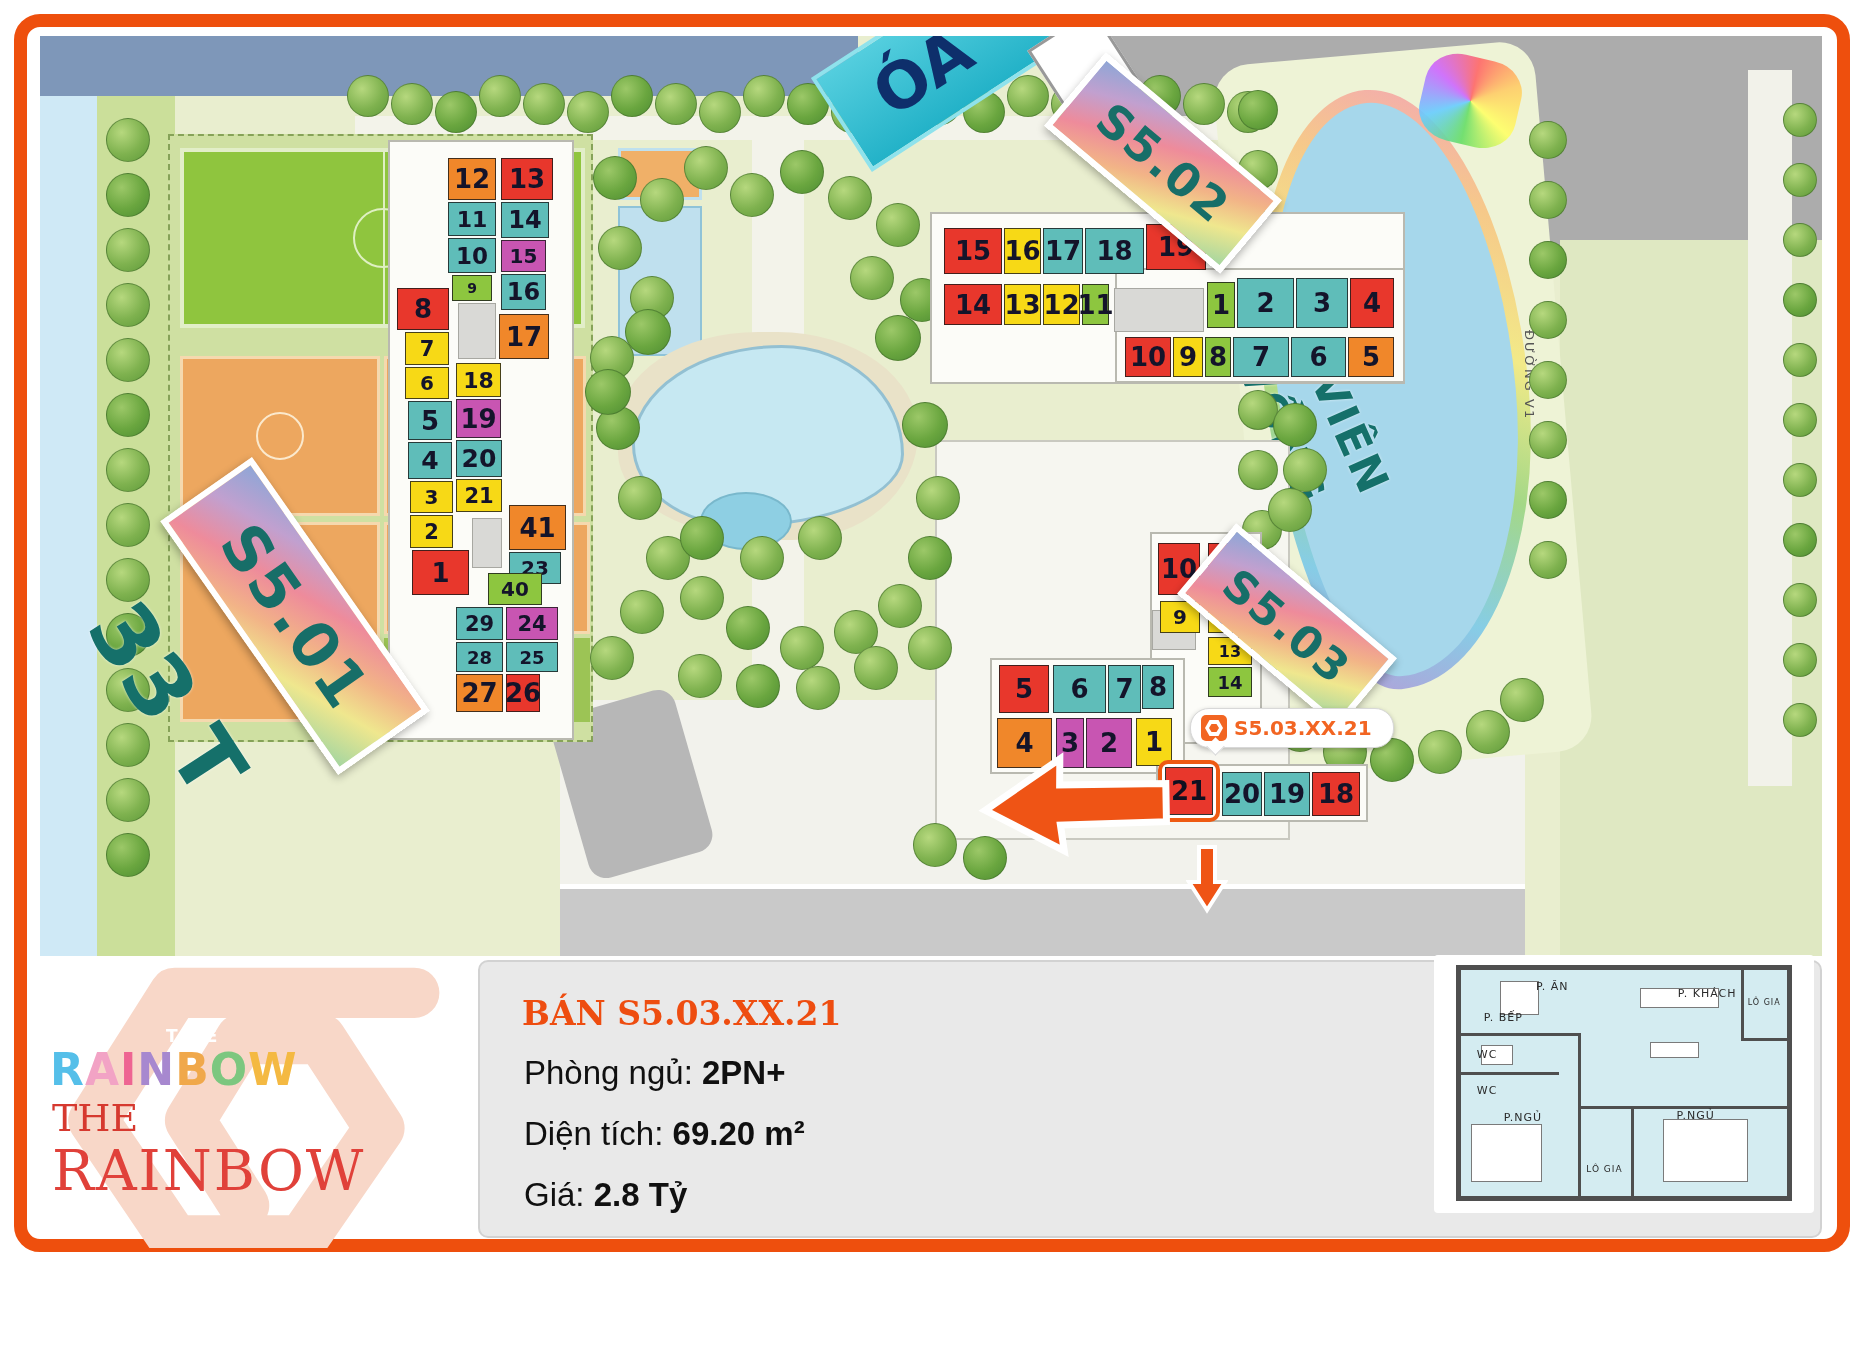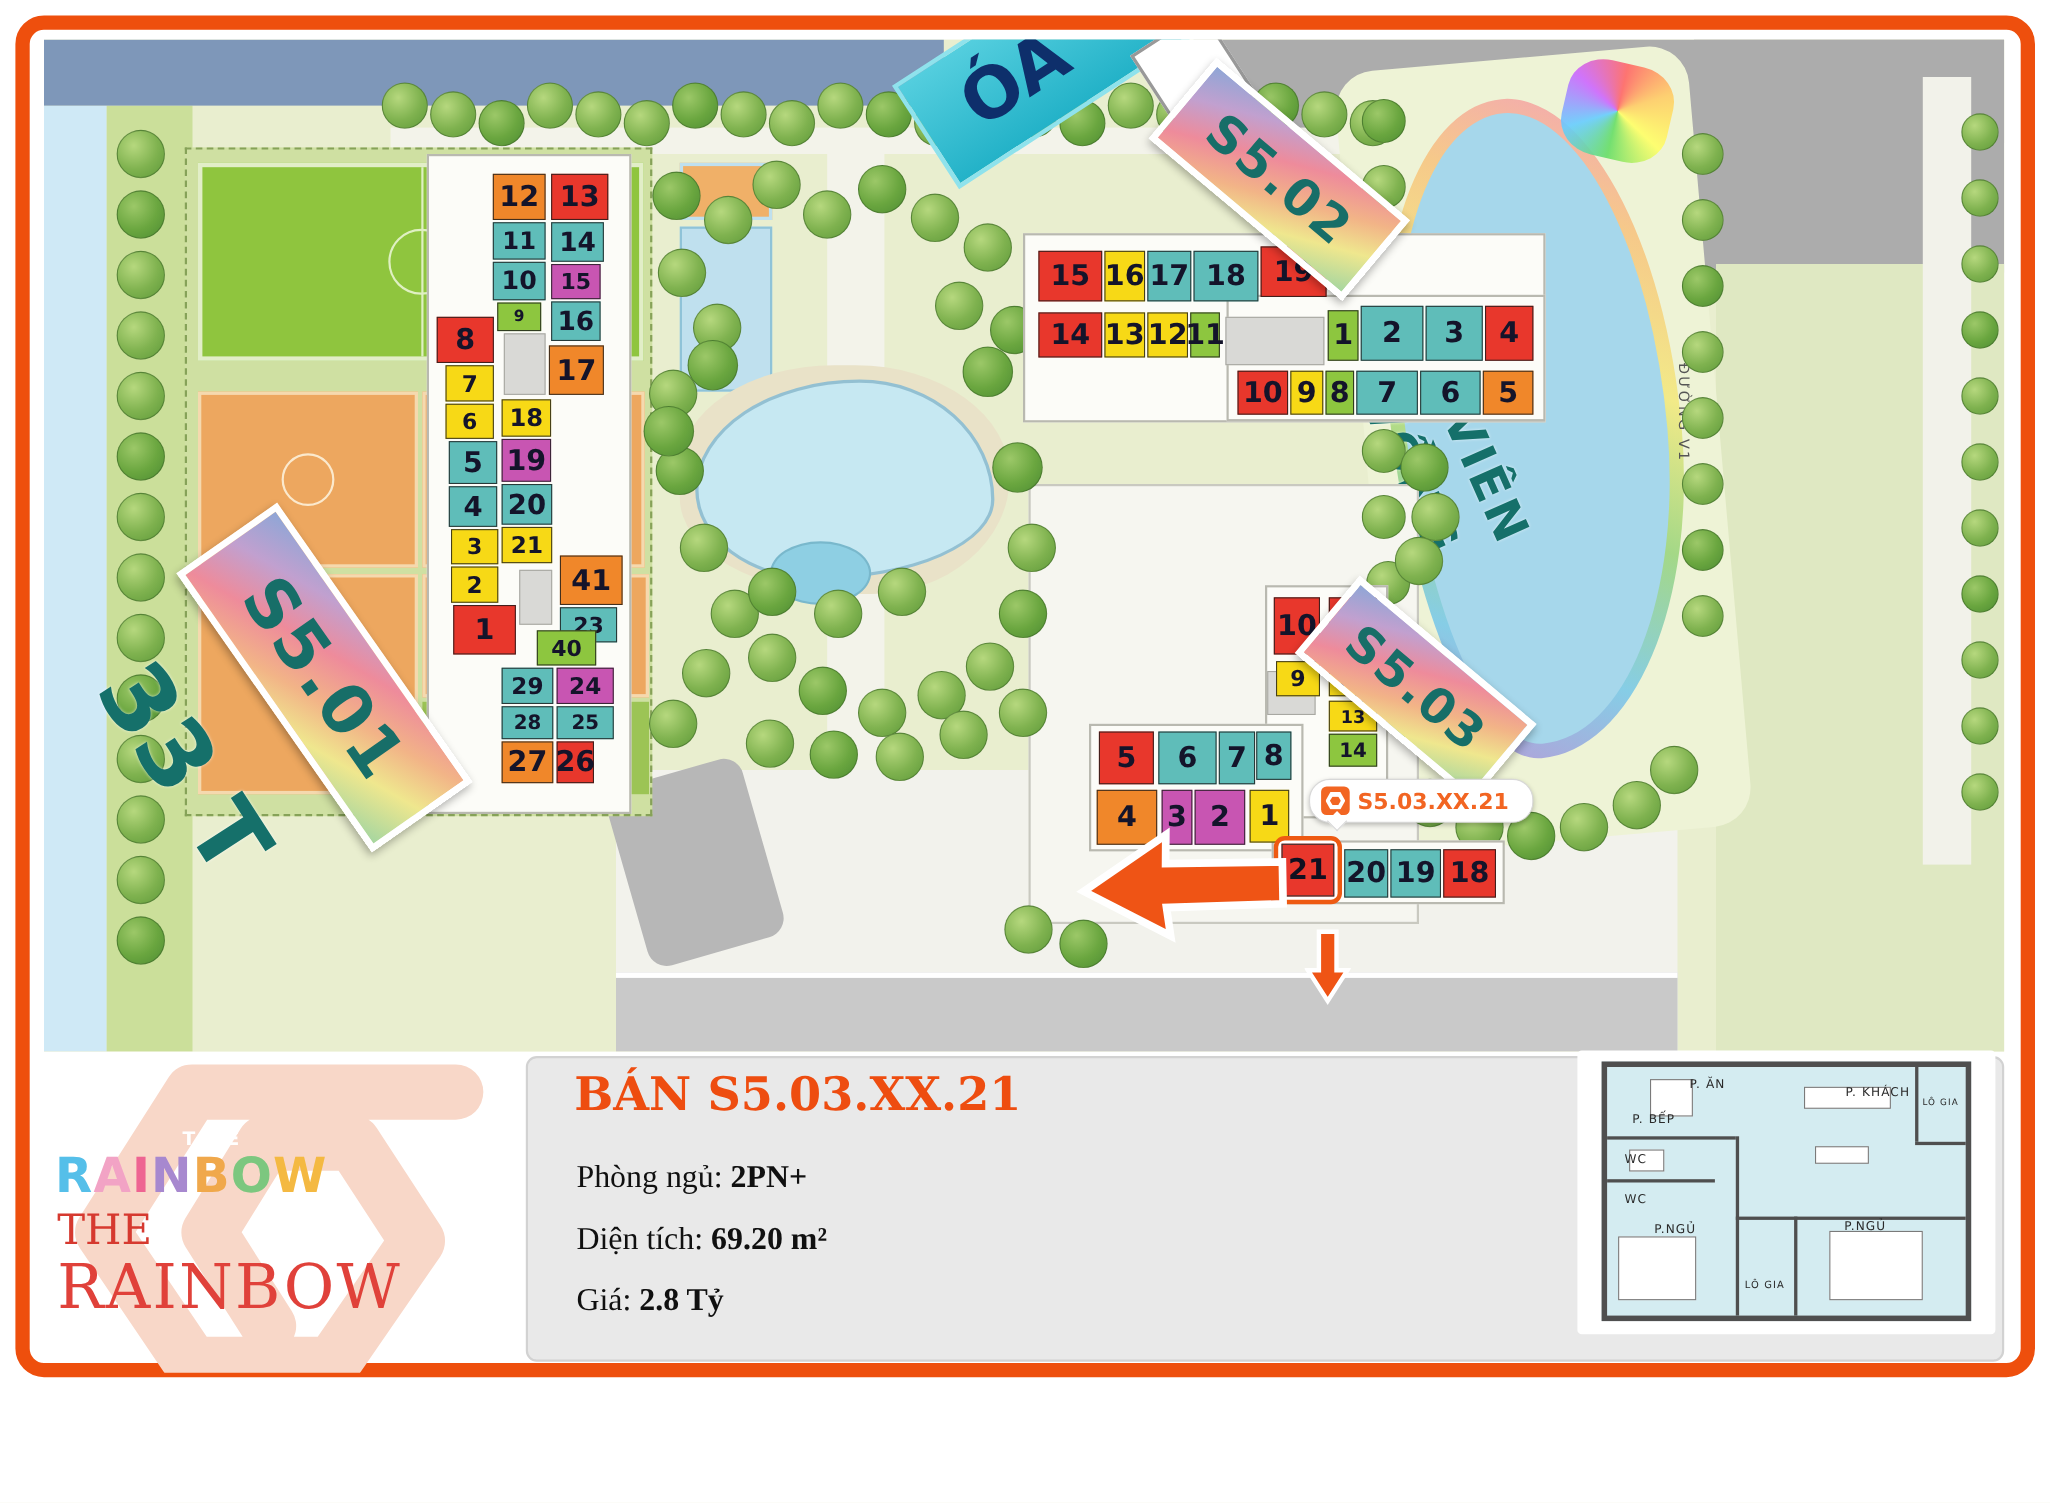--- a/index.html
+++ b/index.html
@@ -34,24 +34,24 @@
         clip-path:polygon(25% 0,75% 0,100% 50%,75% 100%,25% 100%,0 50%);}
   .hexo .h2{position:absolute;left:8px;top:9px;width:10px;height:8px;background:#f26522;
         clip-path:polygon(25% 0,75% 0,100% 50%,75% 100%,25% 100%,0 50%);}
   #hl-unit{position:absolute;left:1118px;top:724px;width:62px;height:62px;background:#fff;
         border:4px solid #ee5a12;border-radius:10px;padding:3px;box-sizing:border-box;z-index:40;}
   #hl-unit .in{width:100%;height:100%;background:#e8372c;border:1px solid #333;display:flex;
         align-items:center;justify-content:center;font-weight:bold;font-size:26px;color:#101020;box-sizing:border-box;}
   
   #card{position:absolute;left:478px;top:960px;width:1344px;height:278px;background:#e9e9e9;
         border:2px solid #d2d2d2;border-radius:10px;box-sizing:border-box;}
-  #card-title{position:absolute;left:42px;top:8px;font-family:"DejaVu Serif",serif;
-        font-weight:bold;font-size:42px;color:#ee4d10;}
+  #card-title{position:absolute;left:42px;top:32px;font-family:"DejaVu Serif",serif;
+        font-weight:bold;font-size:33px;color:#ee4d10;}
   #fields{position:absolute;left:44px;top:92px;}
-  .field{font-family:Liberation Serif, serif;font-size:29px;color:#101010;margin-bottom:23px;}
+  .field{font-family:Liberation Sans, sans-serif;font-size:33px;color:#101010;margin-bottom:23px;}
   .field .fvalue{font-weight:bold;}
   #note-box{position:absolute;left:402px;top:126px;width:572px;min-height:92px;background:#fff;
         border:1px solid #ccc;border-radius:12px;box-sizing:border-box;padding:13px 18px;
         font-family:"DejaVu Serif",serif;font-size:26px;color:#111;line-height:1.4;}
   
   #logo{position:absolute;left:48px;top:958px;width:410px;height:290px;}
   #the-small{position:absolute;left:118px;top:68px;color:#fff;font-weight:bold;font-size:17px;letter-spacing:7px;}
   #rainbow-colored{position:absolute;left:2px;top:86px;font-weight:bold;font-size:44px;letter-spacing:1px;}
   #the-red{position:absolute;left:4px;top:138px;font-family:"DejaVu Serif",serif;font-size:38px;color:#d6392f;}
   #rainbow-red{position:absolute;left:4px;top:180px;font-family:"DejaVu Serif",serif;font-size:56px;

